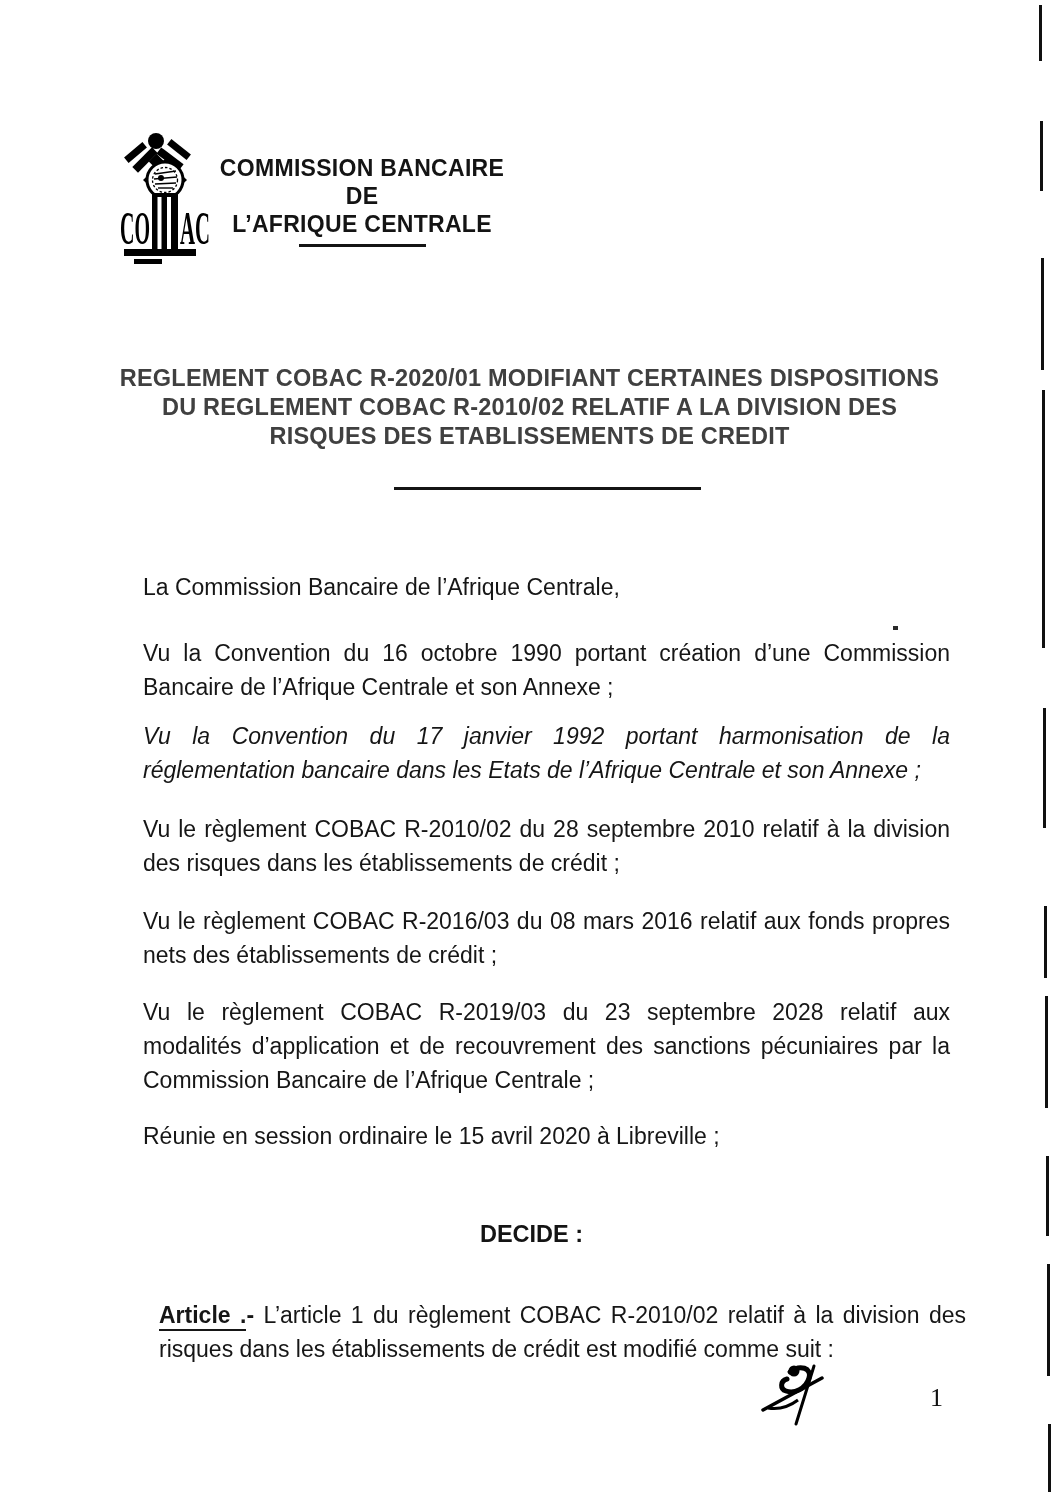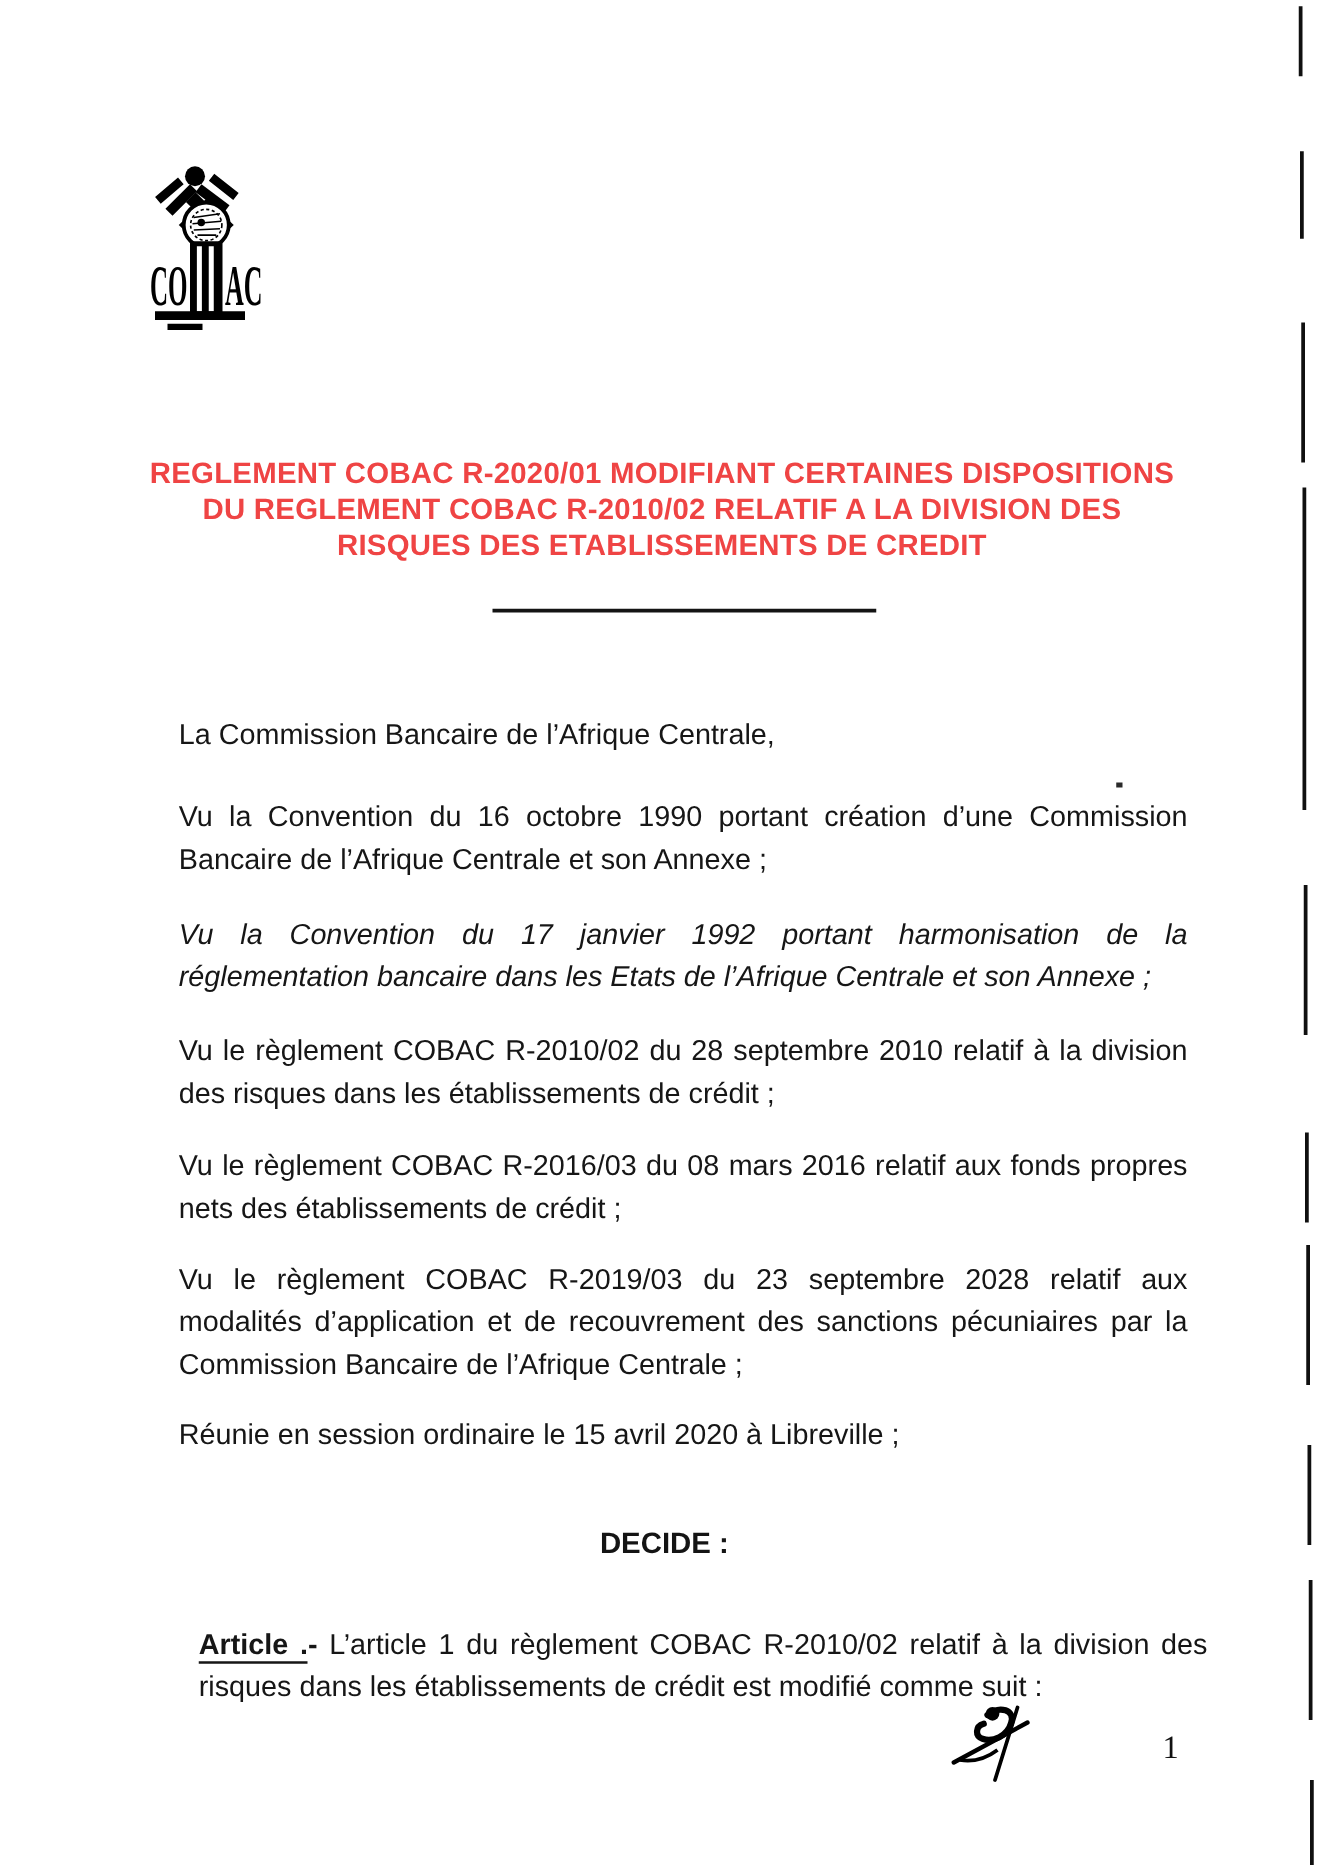--- a/index.html
+++ b/index.html
@@ -22,32 +22,32 @@
     text-align:center;font-weight:bold;font-size:23px;line-height:28px;
     letter-spacing:.3px;color:#141414;
   }
   .letterhead-rule{
     width:127px;height:3px;background:#141414;margin:6px auto 0 auto;
   }
   
   .doc-title{
     position:absolute;left:0;right:0;top:364px;
     text-align:center;font-weight:bold;font-size:23.5px;line-height:29px;
-    color:#ef4444;letter-spacing:.2px;
+    color:#404040;letter-spacing:.2px;
   }
   .title-rule{
     position:absolute;left:394px;top:487px;width:307px;height:3px;background:#141414;
   }
   
   .body{position:absolute;left:143px;top:570px;width:807px;}
   .body p{
     margin:0;font-size:23px;line-height:34px;text-align:justify;color:#161616;
   }
   .body p.p0{margin-bottom:32px;}
-  .body p.p1{margin-bottom:26px;}
+  .body p.p1{margin-bottom:15px;}
   .body p.p2{margin-bottom:25px;font-style:italic;}
   .body p.p3{margin-bottom:24px;}
   .body p.p4{margin-bottom:23px;}
   .body p.p5{margin-bottom:22px;}
   .decide{
     position:absolute;left:4px;right:0;top:1221px;
     text-align:center;font-weight:bold;font-size:23.5px;color:#141414;
   }
   .article-par{
     position:absolute;left:143px;top:1282px;width:807px;
@@ -97,20 +97,26 @@
       <rect x="36" y="66" width="26" height="60"></rect>
       <rect x="41.5" y="70" width="4" height="52" fill="#fff"></rect>
       <rect x="51" y="70" width="4" height="52" fill="#fff"></rect>
       <text x="4" y="117" textLength="30" lengthAdjust="spacingAndGlyphs">CO</text>
       <text x="64" y="117" textLength="30" lengthAdjust="spacingAndGlyphs">AC</text>
       <rect x="8" y="122" width="72" height="7"></rect>
       <rect x="18" y="132" width="28" height="5"></rect>
     </svg>
   </div>
 
+  <div class="letterhead">
+    <div>COMMISSION BANCAIRE</div>
+    <div>DE</div>
+    <div>L’AFRIQUE CENTRALE</div>
+    <div class="letterhead-rule"></div>
+  </div>
 
   <div class="doc-title">
     <div>REGLEMENT COBAC R-2020/01 MODIFIANT CERTAINES DISPOSITIONS</div>
     <div>DU REGLEMENT COBAC R-2010/02 RELATIF A LA DIVISION DES</div>
     <div>RISQUES DES ETABLISSEMENTS DE CREDIT</div>
   </div>
   <div class="title-rule"></div>
 
   <div class="body">
     <p class="p0">La Commission Bancaire de l’Afrique Centrale,</p>

